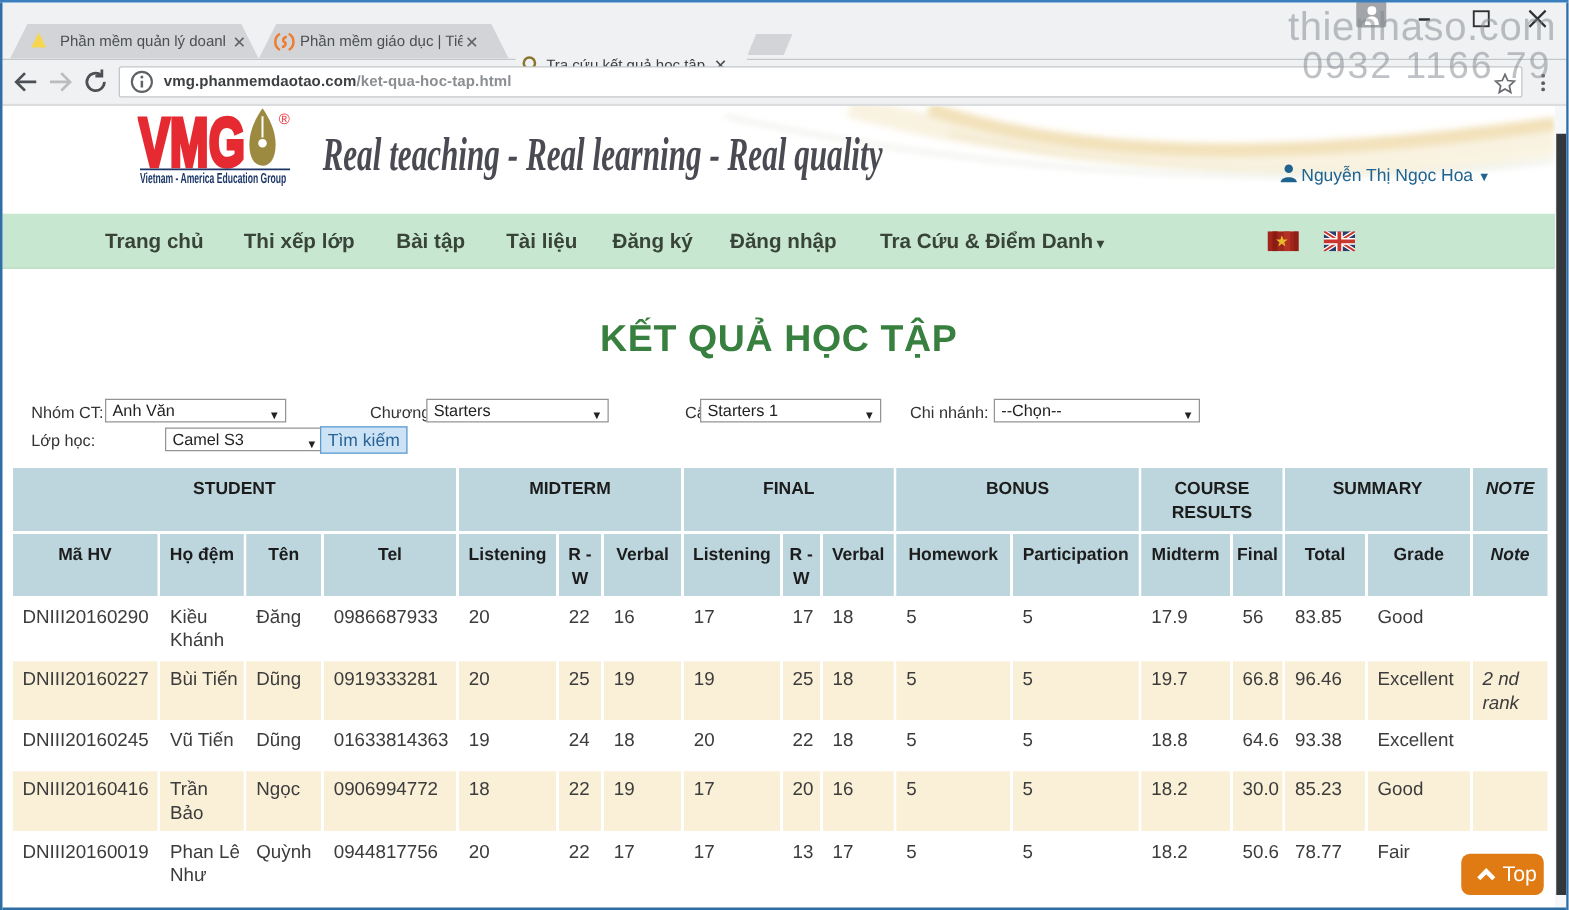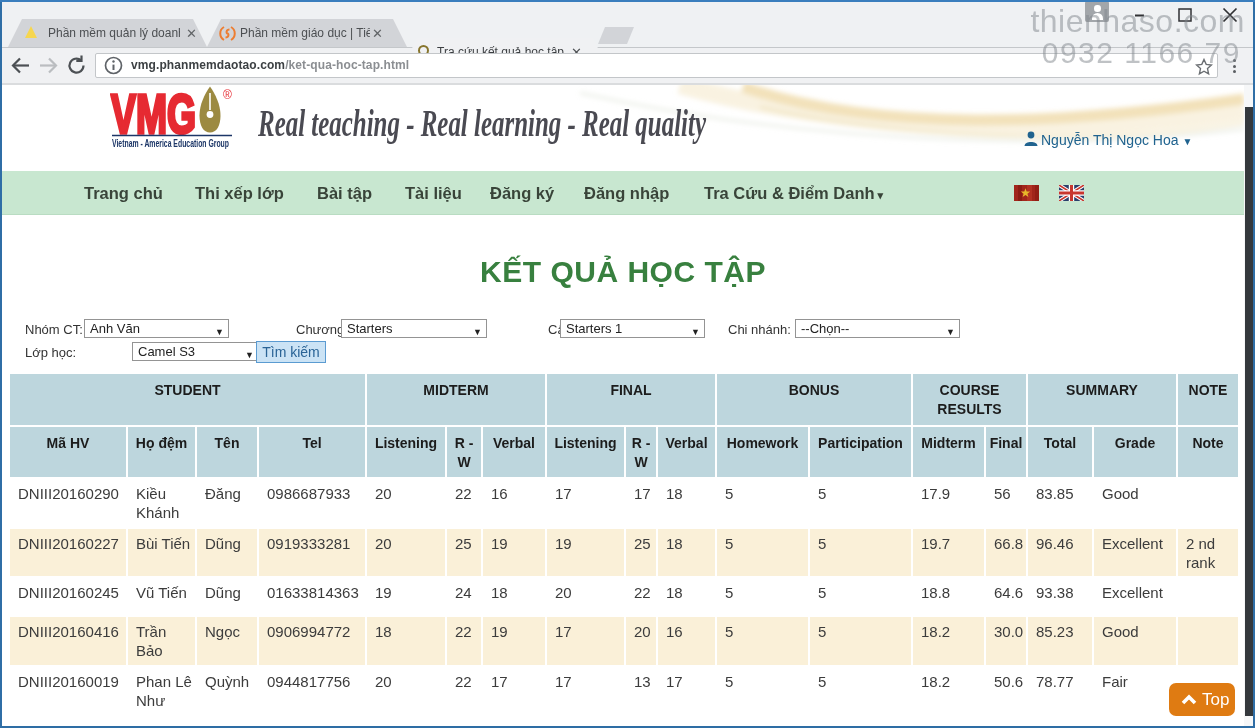--- a/index.html
+++ b/index.html
@@ -49,21 +49,21 @@
 
 .flabel { position:absolute; font-size:13px; color:#333; }
 .fsel { position:absolute; height:19px; background:#fff; border:1px solid #949494; font-size:13px; color:#222; line-height:17px; padding-left:5px; border-radius:0; }
 .fsel:after { content:"▼"; position:absolute; right:4px; top:4px; font-size:9px; color:#222; }
 #btn-search { position:absolute; left:256px; top:341px; width:70px; height:22px; background:#cbe3f5; border:1px solid #5b9bd1; color:#2a6496; font-size:14px; text-align:center; line-height:20px; }
 
 
 #restable { position:absolute; left:10px; top:374px; border-collapse:collapse; table-layout:fixed; width:1228px; }
 #restable td, #restable th { border:2px solid #fff; vertical-align:top; overflow:hidden; }
 #restable tr > td:first-child { border-left:0; }
-#restable tr > td:last-child { border-right:0; }
+#restable tr > td:last-child { border-right:0;font-style:italic; }
 #restable thead tr:first-child td { border-top:0; }
 #restable tbody tr:last-child td { border-bottom:0; }
 #restable thead td { background:#bdd6dd; font-weight:bold; font-size:14px; color:#1c1c1c; text-align:center; padding-top:7px; line-height:19px; }
 #restable tbody td { font-size:15px; color:#3c3c3c; padding:5px 0 0 8px; line-height:19px; }
 #restable tbody tr.odd td { background:#fff; }
 #restable tbody tr.even td { background:#faf0d8; }
 
 
 #btn-top { left:1169px; top:683px; width:66px; height:33px; background:#df7b12; border-radius:7px; color:#fff; font-size:17px; text-align:right; line-height:33px; }
 </style>

